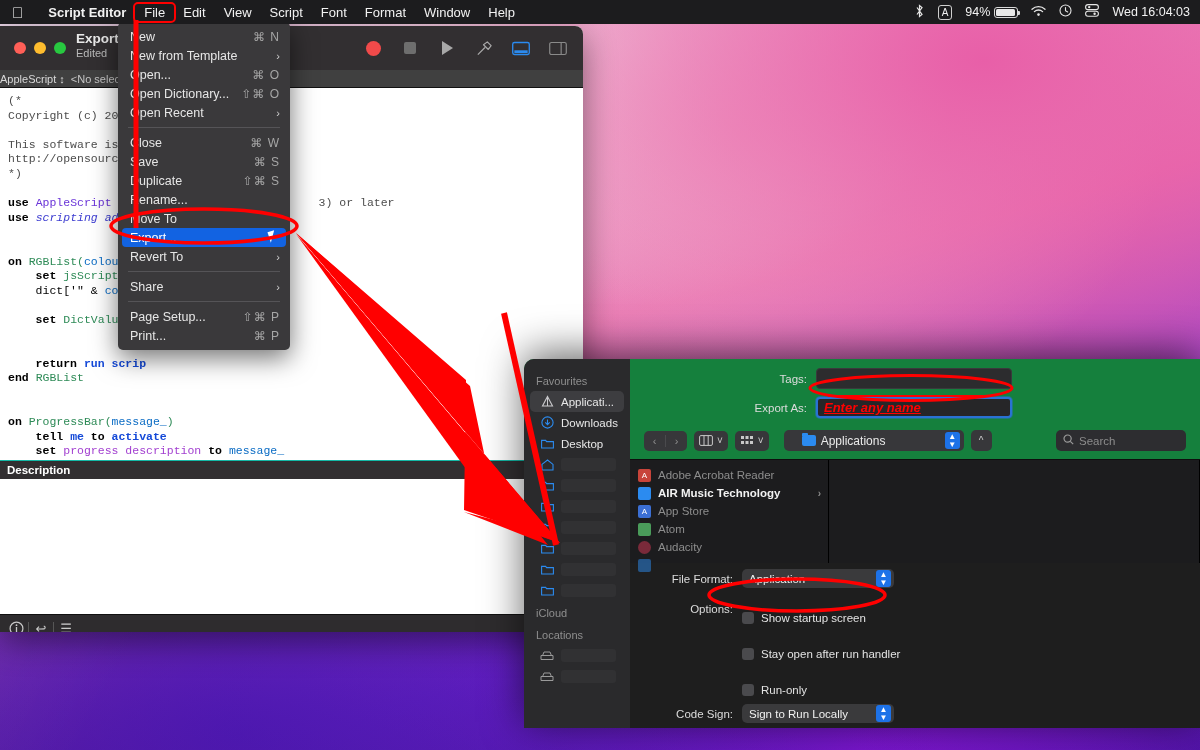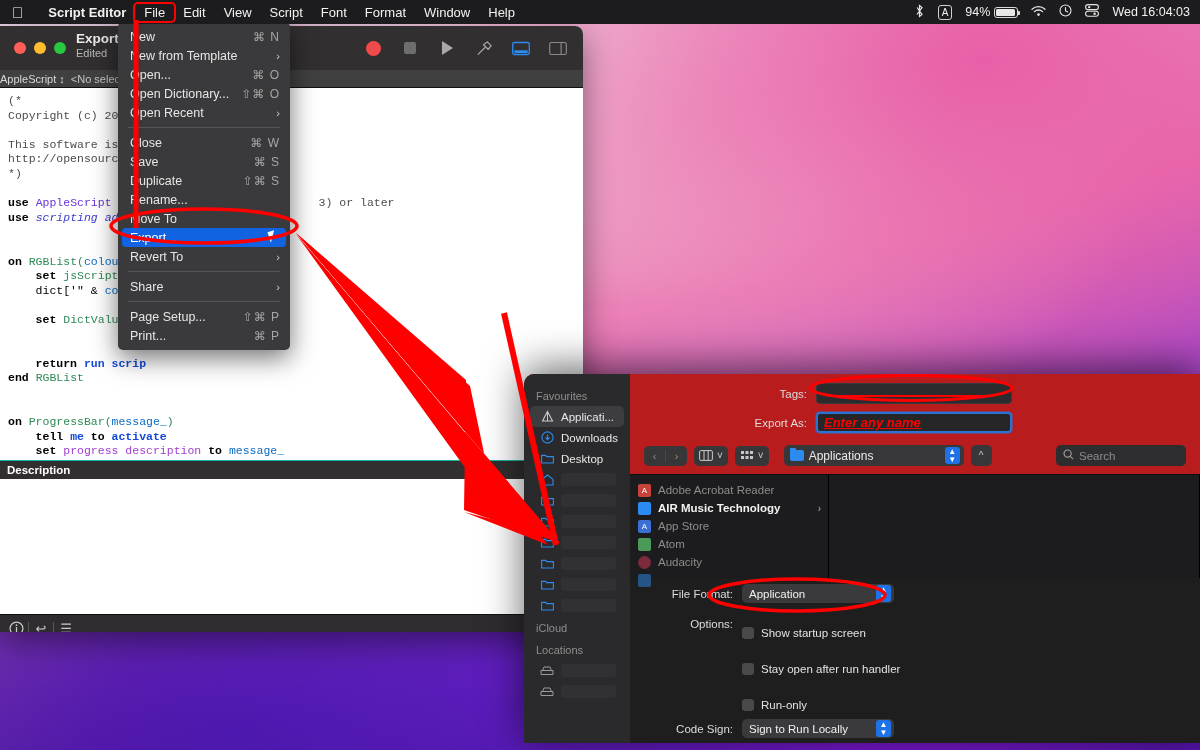--- a/index.html
+++ b/index.html
@@ -150,22 +150,22 @@
   .fm-sep { height: 1px; background: #555457; margin: 5px 10px; }
   .fm-cursor {
     position: absolute; right: 10px; top: 3px;
     width: 0; height: 0;
     border-left: 7px solid #fff; border-bottom: 11px solid transparent;
     transform: rotate(-18deg);
   }
 
   
   .export-dialog {
-    position: absolute; left: 524px; top: 374px; width: 676px; height: 369px;
-    background: #b91c1c; border-radius: 10px 0 0 0;
+    position: absolute; left: 524px; top: 359px; width: 676px; height: 369px;
+    background: #15803d; border-radius: 10px 0 0 0;
     box-shadow: 0 -6px 40px rgba(0,0,0,0.6);
     overflow: hidden; z-index: 40; color: #e4e4e4;
     display: flex;
   }
   .ed-sidebar {
     width: 106px; background: #2a2a2c; padding-top: 10px; flex: none;
     font-size: 11.5px;
   }
   .ed-sec { color: #8e8e8e; font-size: 11px; padding: 6px 0 4px 12px; font-weight: 500;}
   .ed-row {
@@ -204,21 +204,21 @@
     display: flex; align-items: center; color: #8e8e8e; font-size: 11px;
   }
   .nav-pill .half { width: 21px; text-align:center; }
   .nav-pill .divider { width:1px; height:12px; background:#4a4a4d; }
   .nav-btn {
     background: #37373a; border-radius: 5px; height: 20px; padding: 0 5px;
     display: flex; align-items: center; gap: 4px; color: #cfcfcf; font-size: 10px;
   }
   .path-pop {
     background: #37373a; border-radius: 5px; height: 21px; width: 180px;
-    display: flex; align-items: center; gap: 5px; padding: 0 4px 0 6px;
+    display: flex; align-items: center; gap: 5px; padding: 0 4px 0 18px;
     font-size: 12px; color: #eaeaea; margin-left: 8px;
   }
   .folder-ic {
     width: 14px; height: 11px; background: #2b8bf0; border-radius: 2px;
     position: relative; flex: none;
   }
   .folder-ic::before{
     content:""; position:absolute; left:0; top:-2.5px; width:6px; height:3px;
     background:#2b8bf0; border-radius:1px 1px 0 0;
   }

